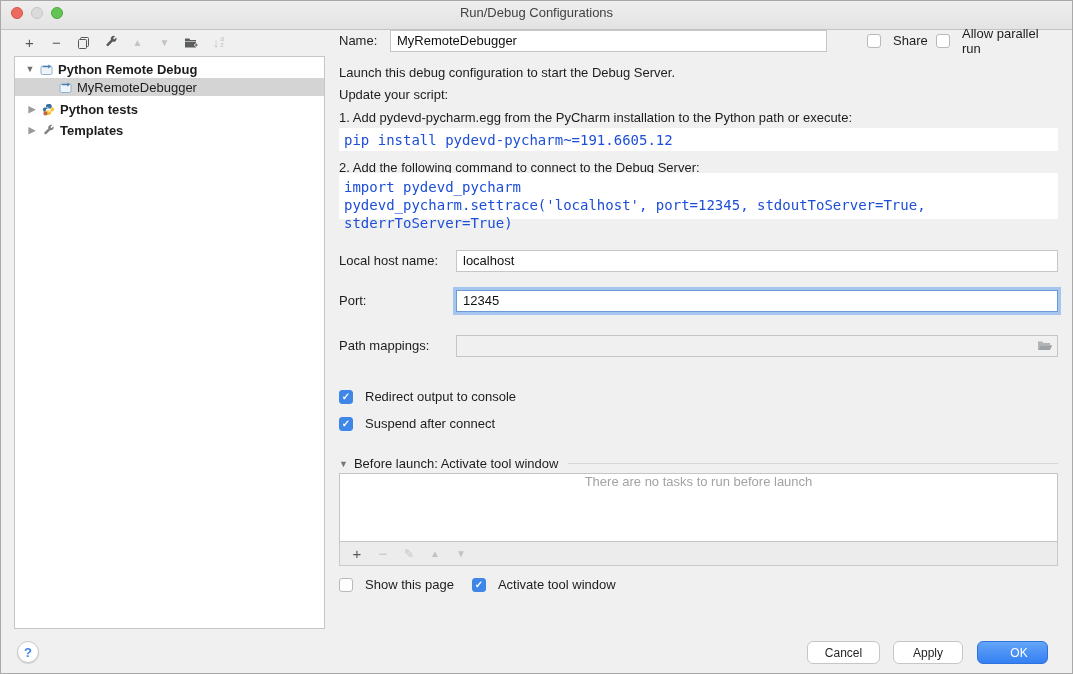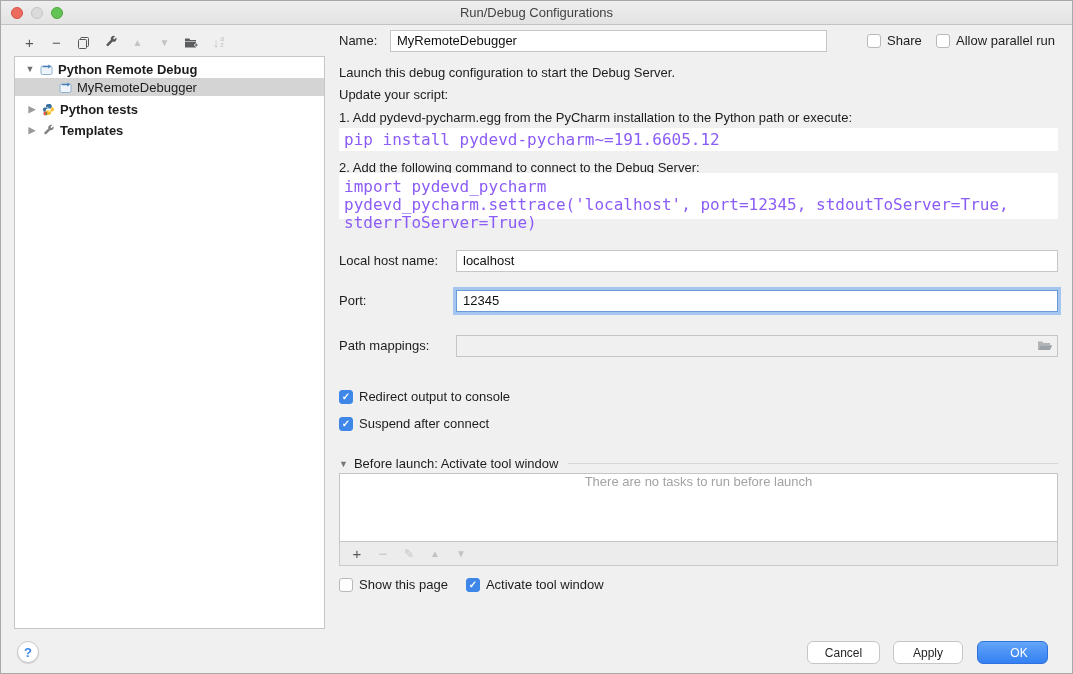--- a/index.html
+++ b/index.html
@@ -2,21 +2,21 @@
 <html><head>
 <meta charset="utf-8">
 <style>
   * { margin:0; padding:0; box-sizing:border-box; }
   html,body { background:#bfbfbf; }
   body { font-family:"Liberation Sans", sans-serif; font-size:13px; color:#1d1d1f; }
   .window { position:relative; width:1073px; height:674px; background:#f0f0f0;
             border:1px solid #a9a9a9; overflow:hidden; }
 
   
-  .titlebar { position:absolute; left:0; top:0; width:100%; height:24px;
+  .titlebar { position:absolute; left:0; top:0; width:100%; height:29px;
               background:linear-gradient(#efeeef,#e4e3e4); border-bottom:1px solid #c3c3c3; }
   .traffic { position:absolute; left:10px; top:6px; display:flex; gap:8px; }
   .tl { width:12px; height:12px; border-radius:50%; }
   .tl.red   { background:#ed6a5e; border:1px solid #d65348; }
   .tl.gray  { background:#dcdbdc; border:1px solid #c6c5c6; }
   .tl.green { background:#62c454; border:1px solid #4fa73e; }
   .title { position:absolute; left:0; right:0; top:4px; text-align:center; color:#434343; }
 
   
   .tree-toolbar { position:absolute; left:15px; top:28px; height:26px; display:flex; align-items:center; }
@@ -42,27 +42,27 @@
   .pad4 { padding-left:12px; margin-top:3px; }
 
   
   .content { position:absolute; left:338px; top:24px; width:721px; height:606px; }
   .row { position:absolute; display:flex; align-items:center; }
   .lbl { color:#1d1d1f; }
   .field { height:22px; background:#fff; border:1px solid #c6c6c6; border-radius:0;
            font-family:"Liberation Sans", sans-serif; font-size:13px; color:#111; padding:0 6px; outline:none; }
   .field.focused { border:1px solid #6a9bd8; box-shadow:0 0 0 3px #a5c6ef; }
   .field.disabled { background:#f0f0f0; }
-  .mono { font-family:"DejaVu Sans Mono", monospace; font-size:16px; color:#8b5cf6;align-items:center; }
+  .mono { font-family:"DejaVu Sans Mono", monospace; font-size:14px; color:#1d4ed8;align-items:center; }
   .whitebar { background:#fff; }
 
   .checkbox { width:14px; height:14px; border:1px solid #b9b9b9; border-radius:3px; background:#fff;
               display:inline-flex; align-items:center; justify-content:center; flex:0 0 14px; }
   .checkbox.checked { background:#3e86e8; border-color:#3e86e8; color:#fff; font-size:10px; font-weight:bold; }
-  .cbrow { display:flex; align-items:center; gap:6px; }
+  .cbrow { display:flex; align-items:center; gap:12px; }
 
   .section-head { display:flex; align-items:center; gap:6px; width:100%; }
   .section-head .disc { font-size:9px; color:#767676; }
   .section-head .line { flex:1; height:1px; background:#d6d6d6; margin-left:4px; }
 
   .tasks-box { position:absolute; background:#fff; border:1px solid #c6c6c6;
                display:flex; justify-content:center; color:#a3a3a3; }
   .tasks-toolbar { position:absolute; background:#ececec; border:1px solid #c9c9c9; border-top:none;
                    display:flex; align-items:center; padding-left:4px; }
   .tasks-toolbar .tbtn { width:26px; }

